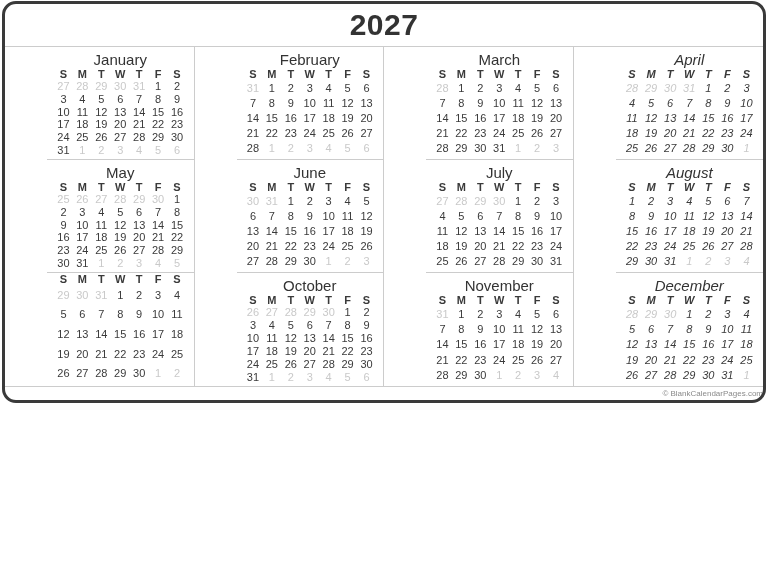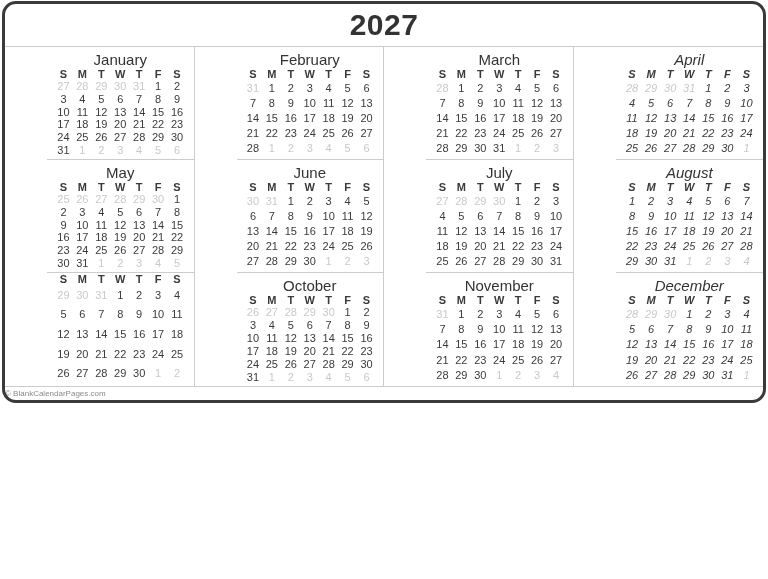--- a/index.html
+++ b/index.html
@@ -88,21 +88,21 @@
     font-size: 11px;
     color: #3a3a3a;
     text-align: center;
     vertical-align: middle;
     padding: 0;
   }
   table.month-table td.faded { color: #c9c9c9; }
   .footer {
     flex: 0 0 13px;
     line-height: 13px;
-    text-align: left;
+    text-align: right;
     font-size: 8px;
     color: #8a8a8a;
   }
 </style>
 </head>
 <body>
 
 <div class="page">
   <div class="frame"></div>
   <div class="content">

